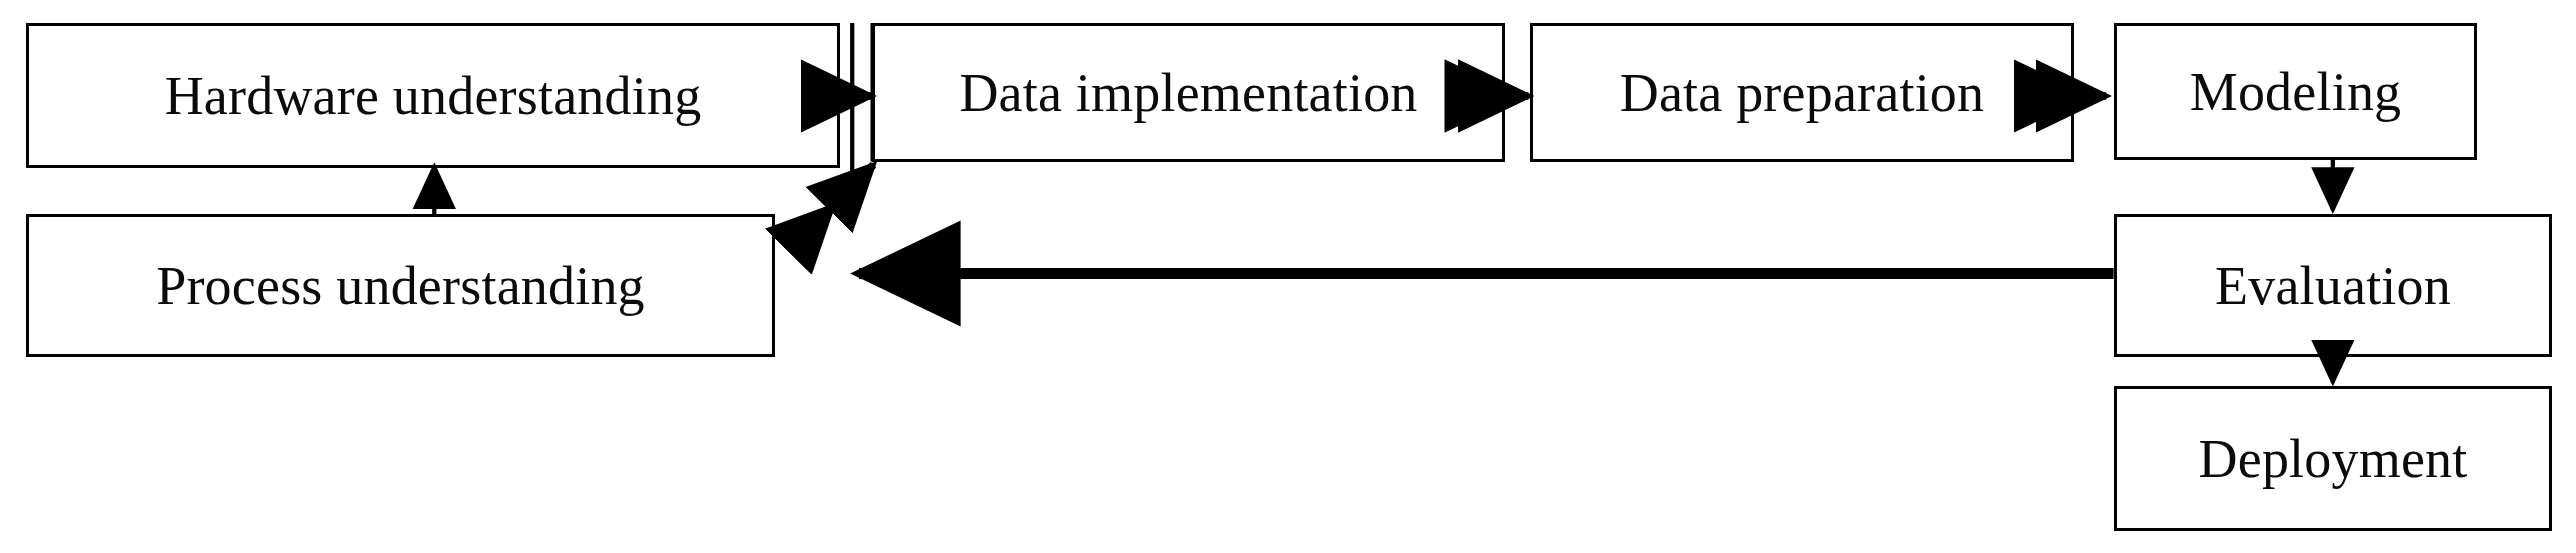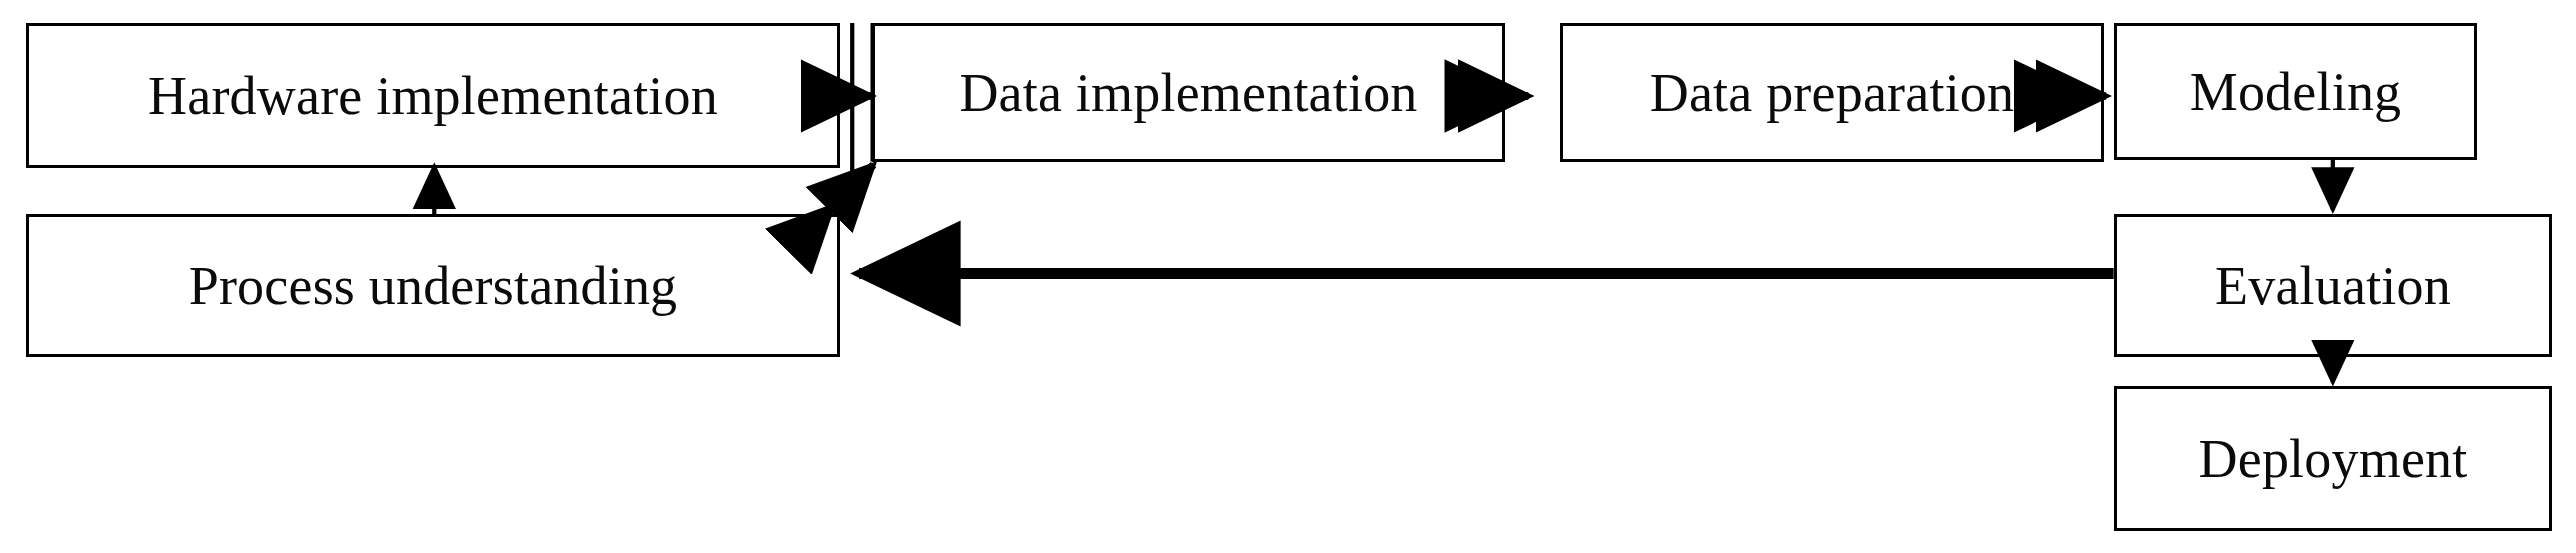--- a/index.html
+++ b/index.html
@@ -26,23 +26,23 @@
     font-family:"Liberation Serif", serif;
     font-size:54px;
     line-height:1;
     color:#0b0b0b;
     white-space:nowrap;
     letter-spacing:0.2px;
   }
   
   #node-hardware      { left:26px;   top:23px;  width:814px;  height:145px; }
   #node-data-under    { left:872px; top:23px;  width:633px;  height:139px; }
-  #node-data-prep     { left:1530px; top:23px;  width:544px;  height:139px;margin-left:30px; }
+  #node-data-prep     { left:1530px; top:23px;  width:544px;  height:139px; }
   #node-modeling      { left:2114px; top:23px;  width:363px;  height:137px; }
-  #node-process       { left:26px;   top:214px; width:814px;  height:143px; }
+  #node-process       { left:26px;   top:214px; width:749px;  height:143px; }
   #node-evaluation    { left:2114px; top:214px; width:438px;  height:143px; }
   #node-deployment    { left:2114px; top:386px; width:438px;  height:145px; }
 
   .edge-layer{
     position:absolute;
     left:0; top:0;
     width:2576px;
     height:553px;
     z-index:6;
     pointer-events:none;
@@ -104,21 +104,21 @@
       </g>
 
       <g>
         <line x1="1002" y1="27" x2="1002" y2="243" stroke="#000000" stroke-width="5"></line>
         <line x1="1026" y1="190" x2="1026" y2="27" stroke="#000000" stroke-width="5"></line>
       </g>
     </svg>
   </div>
 
   <div class="node" id="node-hardware">
-    <span class="node-label">Hardware implementation</span>
+    <span class="node-label">Hardware understanding</span>
   </div>
 
   <div class="node" id="node-data-under">
     <span class="node-label">Data implementation</span>
   </div>
 
   <div class="node" id="node-data-prep">
     <span class="node-label">Data preparation</span>
   </div>
 

